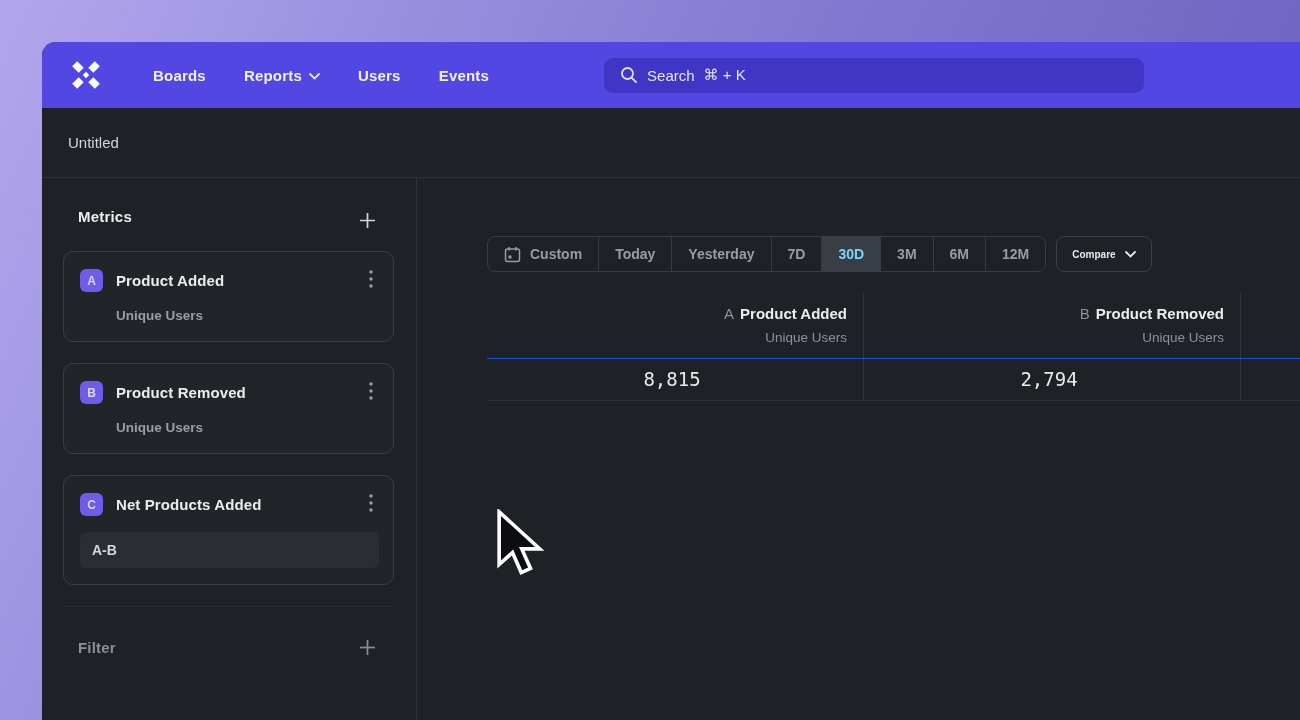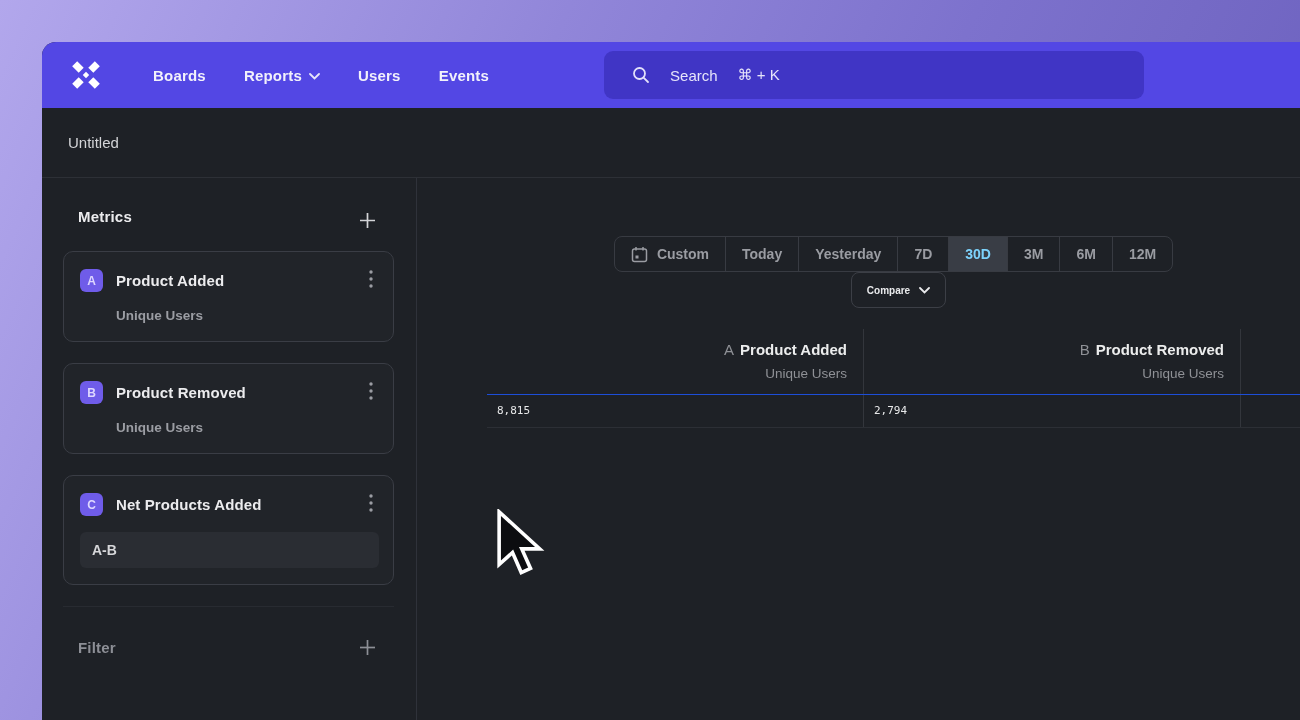--- a/index.html
+++ b/index.html
@@ -23,23 +23,23 @@
     padding:0 24px 0 26px; flex:0 0 auto;
   }
   .logo { width:36px; height:34px; margin-right:30px; flex:0 0 auto; }
   .nav-item {
     color:#f2f1fb; font-size:15px; font-weight:700; letter-spacing:.2px;
     margin:0 19px; cursor:pointer; display:flex; align-items:center; gap:7px;
     background:none; border:none; font-family:inherit;
   }
   .nav-item svg { margin-top:2px; }
   .search {
-    margin-left:96px; width:540px; height:48px; border-radius:9px;
+    margin-left:96px; width:540px; height:35px; border-radius:9px;
     background:rgba(17,8,120,0.28); display:flex; align-items:center;
-    padding:0 28px; gap:20px; cursor:text;
+    padding:0 16px; gap:9px; cursor:text;
   }
   .search .ph { color:#e6e4fa; font-size:15px; font-weight:500; }
   .search .sc { color:#e6e4fa; font-size:15px; font-weight:500; }
 
   
   .titlebar {
     height:70px; border-bottom:1px solid #2d3036; display:flex; align-items:center;
     padding:0 26px; flex:0 0 auto;
   }
   .titlebar span { color:#d3d4d7; font-size:15px; font-weight:500; }
@@ -71,21 +71,21 @@
     display:flex; align-items:center; padding:0 12px; color:#d6d7da; font-size:14px; font-weight:600;
     cursor:text;
   }
 
   .side-sections { border-top:1px solid #282b31; margin-top:9px; }
   .section-row { display:flex; align-items:center; justify-content:space-between; padding:0 14px 0 15px; height:80px; }
   .section-row .lbl { color:#8d8f96; font-size:15px; font-weight:700; letter-spacing:.2px; }
 
   
   .main { flex:1; padding:58px 0 0 70px; min-width:0; }
-  .controls { display:flex; align-items:center;flex-direction:column; }
+  .controls { display:flex; align-items:center; }
   .segmented {
     display:flex; border:1px solid #383b42; border-radius:8px; height:36px; overflow:hidden;
   }
   .segment {
     display:flex; align-items:center; gap:9px; padding:0 16px; cursor:pointer;
     color:#9a9ca2; font-size:14px; font-weight:600; border:none; background:none;
     border-left:1px solid #383b42; font-family:inherit; white-space:nowrap;
   }
   .segment:first-child { border-left:none; }
   .segment.selected { background:#393d45; color:#7dd3fc; }
@@ -100,22 +100,22 @@
   .trow { display:grid; grid-template-columns:377px 377px 1fr; }
   .hcell { border-right:1px solid #33363c; text-align:right; padding:10px 16px 13px 10px; }
   .hcell.empty, .vcell.empty { border-right:none; padding:0; }
   .h1 { font-size:15px; line-height:22px; white-space:nowrap; }
   .h1 .letter { color:#8f9196; font-weight:500; margin-right:6px; }
   .h1 .ttl { color:#eceded; font-weight:700; }
   .h2 { color:#8f9196; font-size:13.5px; font-weight:500; margin-top:5px; }
   .header-row { border-bottom:1px solid #1d4ed8; }
   .value-row { border-bottom:1px solid #2c2f35; }
   .vcell {
-    border-right:1px solid #33363c; text-align:left; padding:9px 16px 10px 10px;
-    color:#e8e9ea; font-size:11px; font-family:"DejaVu Sans Mono", monospace; font-weight:500;
+    border-right:1px solid #33363c; text-align:center; padding:9px 16px 10px 10px;
+    color:#e8e9ea; font-size:19px; font-family:"DejaVu Sans Mono", monospace; font-weight:500;
   }
 
   
   .cursor { position:absolute; left:494px; top:509px; pointer-events:none; }
 </style>
 </head>
 <body>
 
 <div class="window">
 

